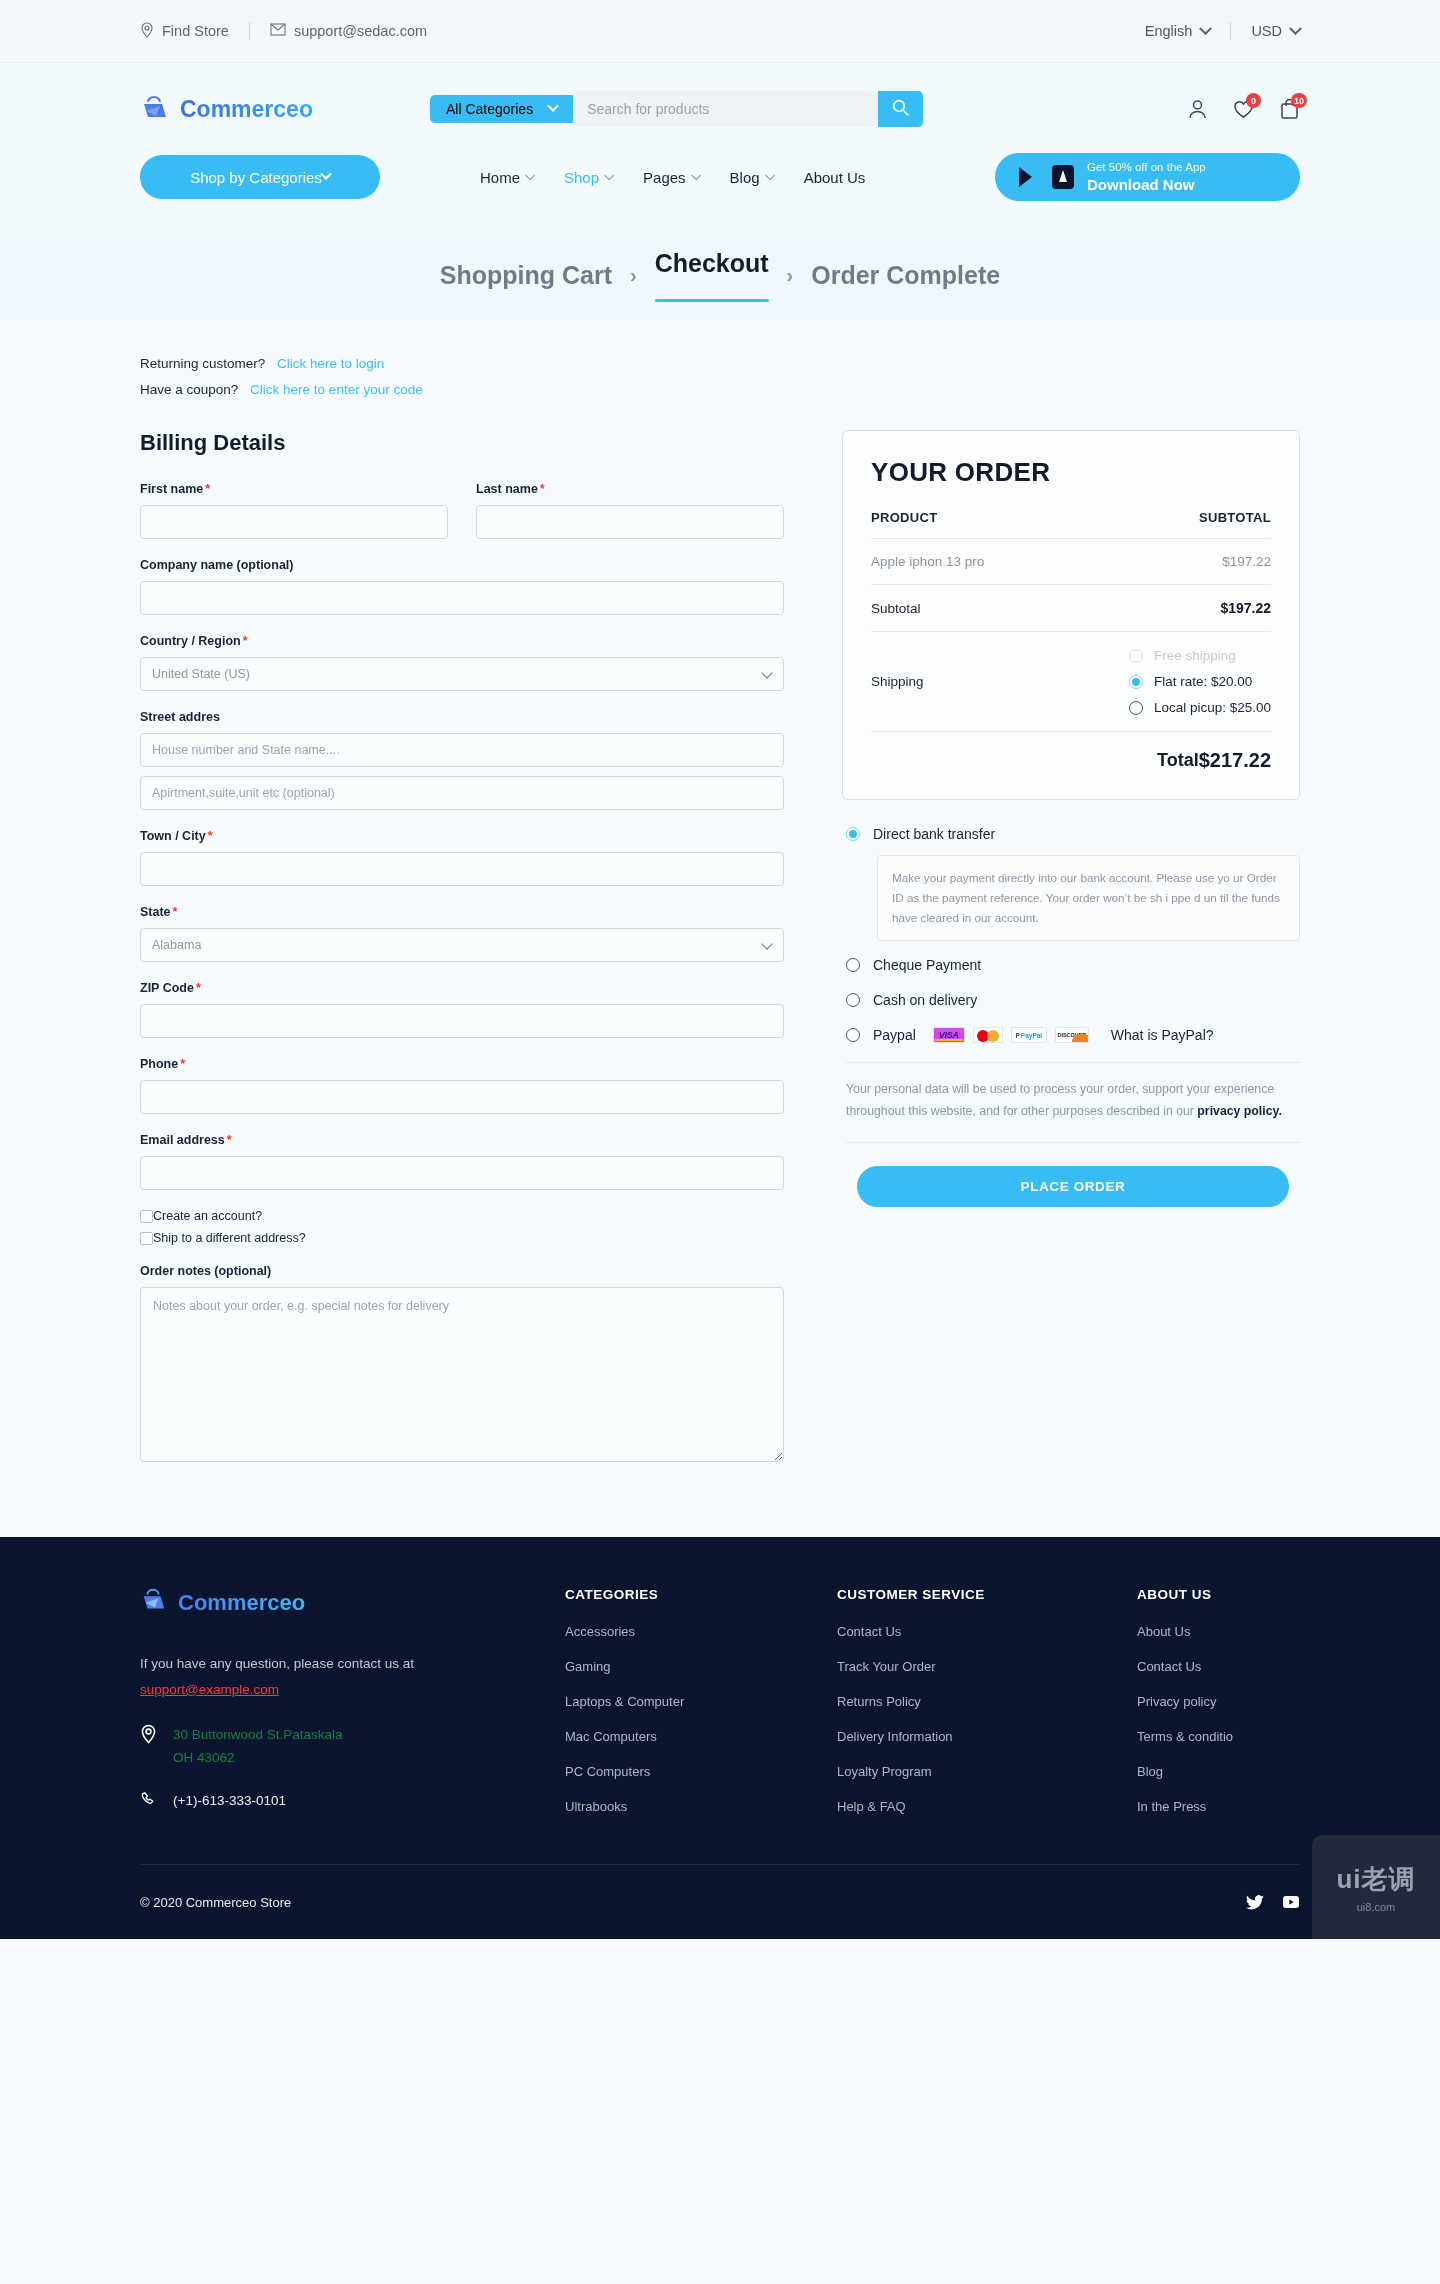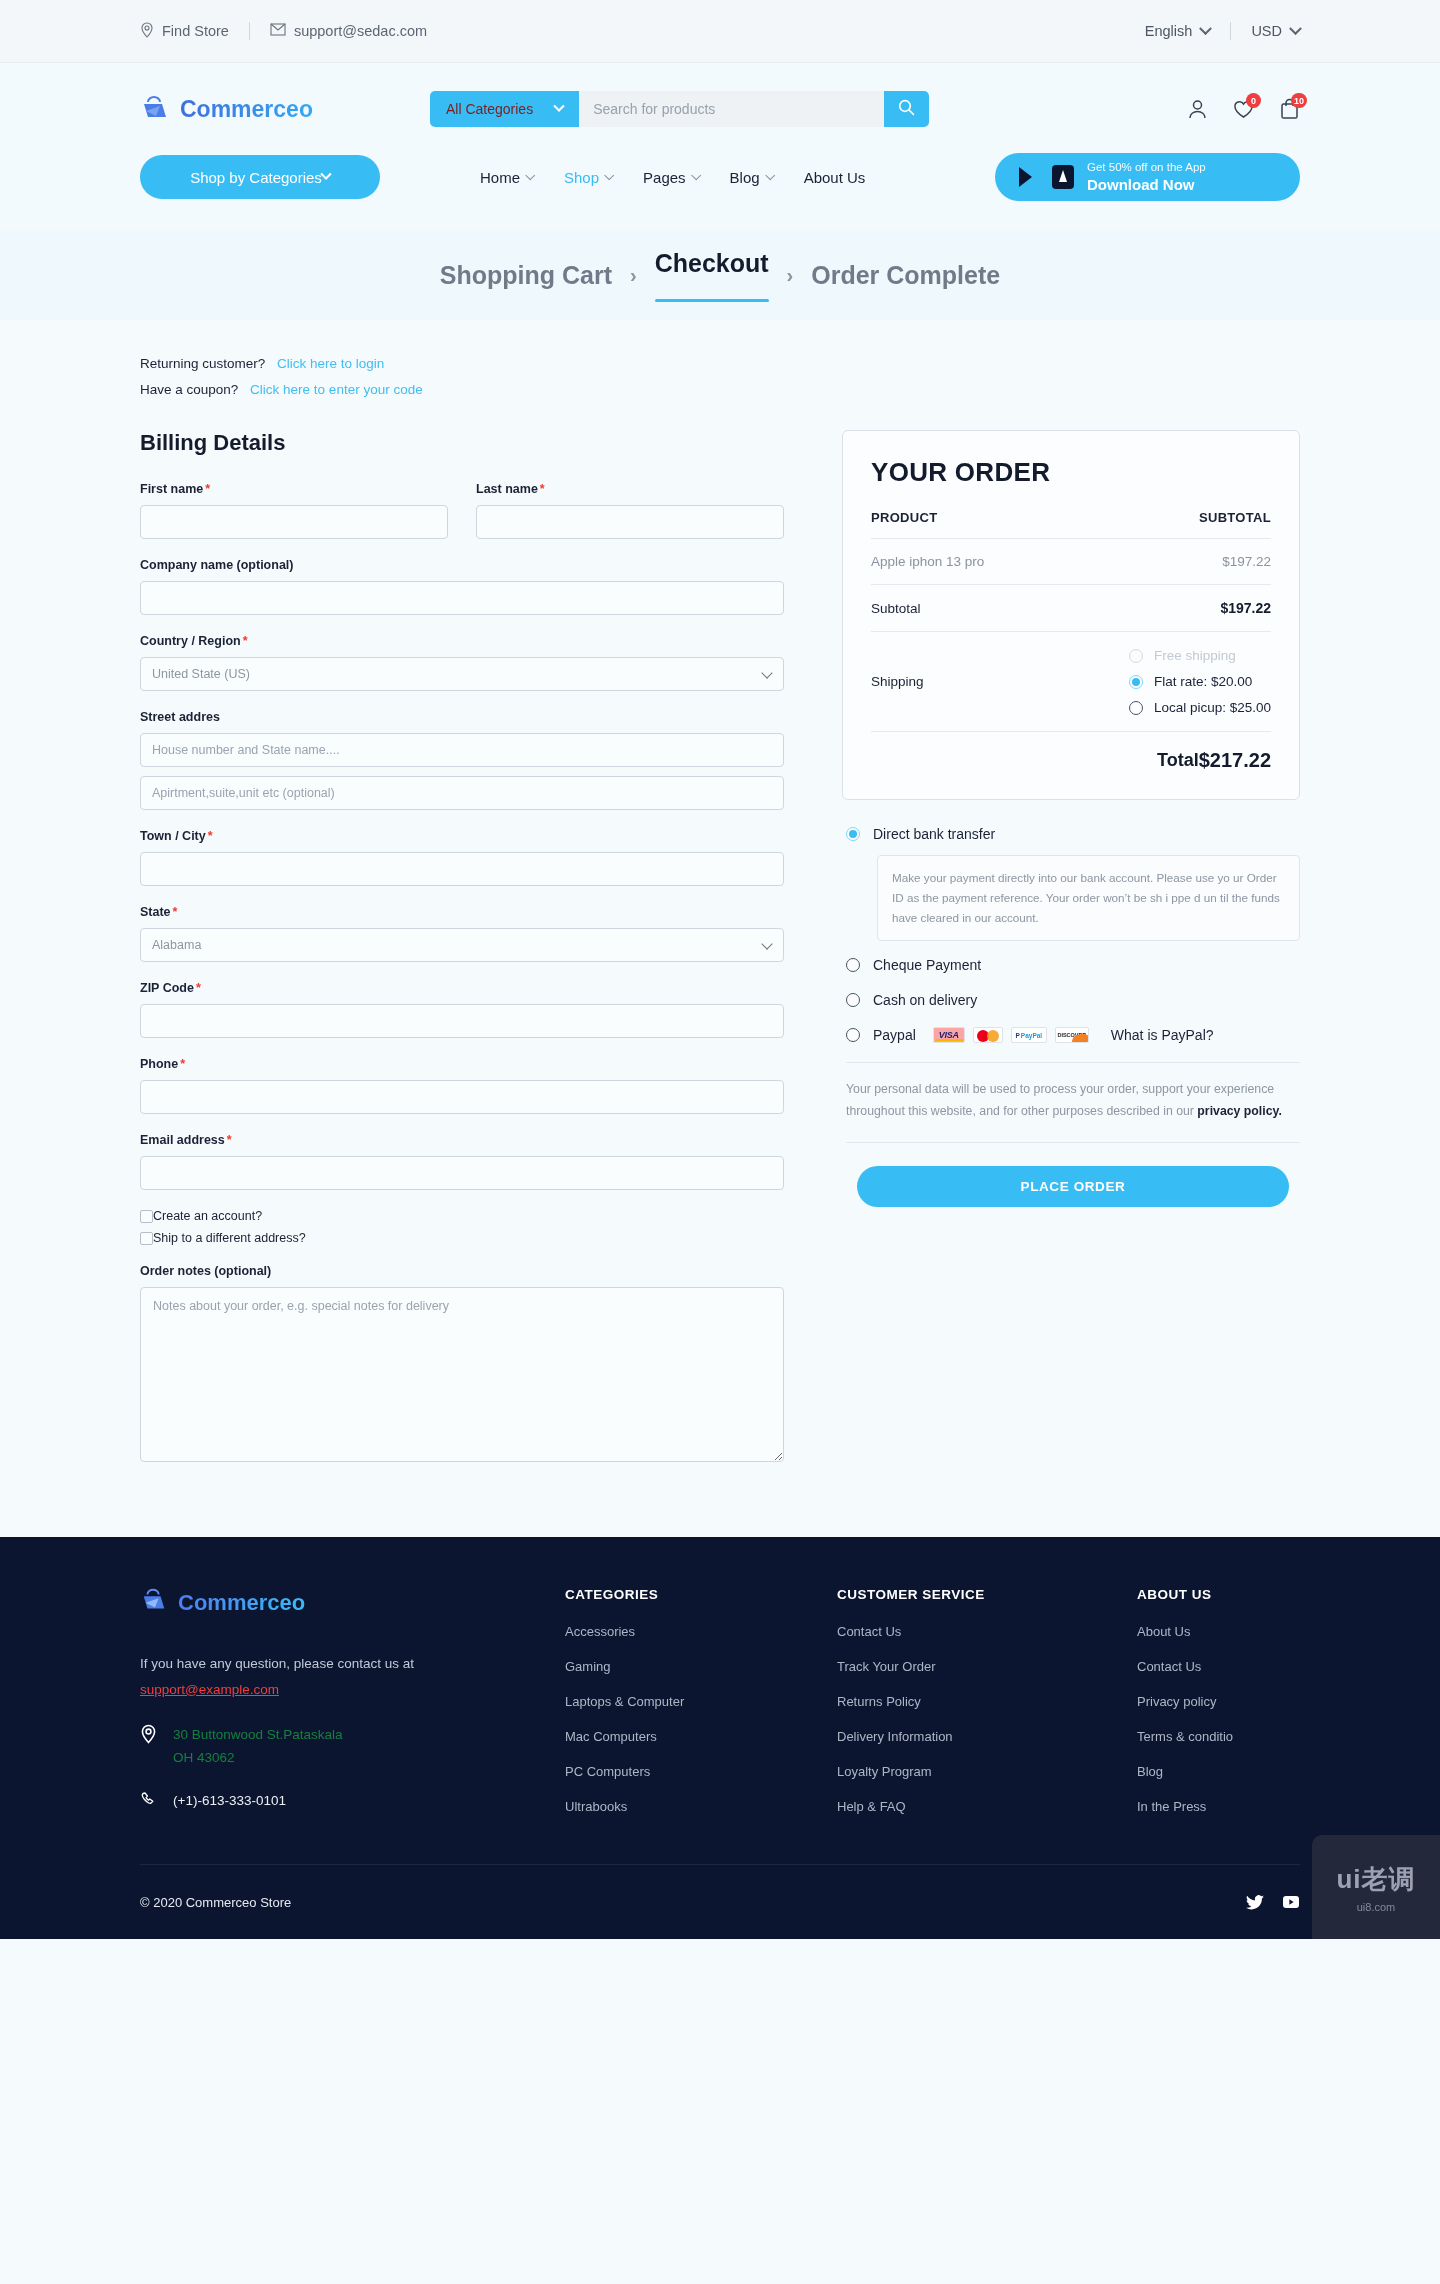--- a/index.html
+++ b/index.html
@@ -32,22 +32,22 @@
   
   .header { background:#f2fafd; padding-top:28px; padding-bottom:6px; }
   .hdr-row { display:flex; align-items:center; }
   .brand { display:flex; align-items:center; gap:10px; width:230px; }
   .brand-logo { width:30px; height:30px; flex:none; }
   .brand-name { font-size:23px; font-weight:bold; color:#2f7fe8;
     background:linear-gradient(90deg,#3d6fe0,#35a8f0); -webkit-background-clip:text; background-clip:text; color:transparent; }
 
   .searchbar { display:flex; align-items:center; height:36px; margin-left:60px; }
   .cat-btn {
-    background:#37bdf4; color:#7f1d1d; font-size:14px; font-weight:500;
-    height:36px; display:flex; align-items:center; gap:22px;
+    background:#37bdf4; color:#000000; font-size:14px; font-weight:500;
+    height:28px; display:flex; align-items:center; gap:16px;
     padding:0 16px; border-radius:5px 0 0 5px; white-space:nowrap;
   }
   .cat-btn .caret { border-color:#fff; width:8px; height:8px; }
   .search-input {
     width:305px; height:36px; background:#eef2f5; border:none;
     padding:0 14px; font-size:14px; color:#70798a; font-family:inherit;
   }
   .search-input::placeholder { color:#98a1ae; }
   .search-go {
     width:45px; height:36px; background:#37bdf4; border:none;
@@ -162,21 +162,21 @@
   .payments { margin-top:26px; padding-left:4px; }
   .pay-opt { display:flex; align-items:center; gap:13px; margin-bottom:0; }
   .pay-label { font-size:14px; color:#1b2236; }
   .pay-desc {
     border:1px solid #dfe5ea; border-radius:4px; background:#fafcfd;
     margin:13px 0 16px 31px; padding:12px 14px; font-size:11.7px; line-height:1.72; color:#8d96a2;
   }
   .pay-spacer { height:19px; }
   .cardicons { display:flex; align-items:center; gap:8px; margin-left:4px; }
   .cic { height:16px; border-radius:2px; display:flex; align-items:center; justify-content:center; font-size:7px; font-weight:bold; }
-  .cic-visa { width:32px; background:#fca5a5; border:1px solid #dfe3e8; color:#1a1f71; font-style:italic; font-size:9px; letter-spacing:-.2px; position:relative; }
+  .cic-visa { width:32px; background:#d946ef; border:1px solid #dfe3e8; color:#1a1f71; font-style:italic; font-size:9px; letter-spacing:-.2px; position:relative; }
   .cic-visa:after{content:"";position:absolute;left:1px;right:1px;bottom:1px;height:2px;background:#f7b600;}
   .cic-mc { width:30px; background:#fff; border:1px solid #dfe3e8; position:relative; }
   .mc-a,.mc-b { position:absolute; top:2px; width:12px; height:12px; border-radius:50%; }
   .mc-a { left:3px; background:#eb001b; }
   .mc-b { right:3px; background:#f79e1b; opacity:.88; }
   .cic-pp { width:36px; background:#fff; border:1px solid #dfe3e8; color:#253b80; font-size:6.5px; gap:1px; display:flex; }
   .cic-pp b{color:#179bd7;}
   .cic-disc { width:34px; background:#fff; border:1px solid #dfe3e8; color:#231f20; font-size:5.5px; font-weight:bold; position:relative; overflow:hidden; }
   .cic-disc:after{content:"";position:absolute;right:-4px;bottom:-6px;width:20px;height:14px;border-radius:50%;background:#f48120;}
   .paypal-q { font-size:14px; color:#1b2236; margin-left:9px; }

